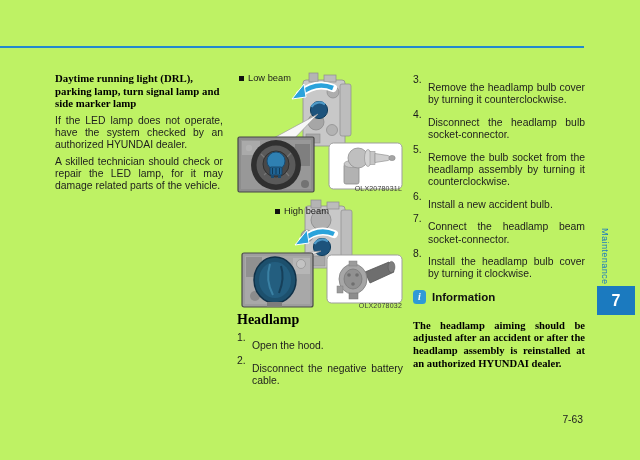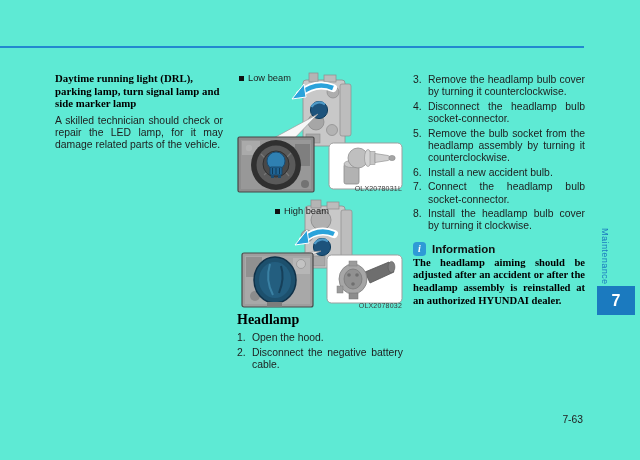--- a/index.html
+++ b/index.html
@@ -1,17 +1,17 @@
 <!DOCTYPE html>
 <html style="--accent: #1b7abf; --rule: #2288cf; --arrow: #2aa3db; --info_icon: #2e9ad6;"><head>
 <meta charset="utf-8">
 <style>
   html,body{margin:0;padding:0;background:#ffffff;}
   .page{
-    position:relative;width:640px;height:460px;background:#5eead4;overflow:hidden;
+    position:relative;width:640px;height:460px;background:#bef264;overflow:hidden;
     font-family:"Liberation Sans",sans-serif;color:#1d1d1d;
   }
   .top-rule{position:absolute;left:0;top:46px;width:584px;height:1.6px;background:var(--rule,#2288cf);}
 
   
   .col-left{position:absolute;left:55px;top:72px;width:168px;}
   .sec-heading{
     font-family:"Liberation Serif",serif;font-weight:bold;font-size:10.8px;
     line-height:1.16;color:#000;margin:0 0 5px 0;
   }
@@ -30,34 +30,34 @@
   .sq{width:5px;height:5px;background:#111;flex:none;}
   .fig-code{position:absolute;right:1px;font-size:7px;color:#3c3c3c;letter-spacing:.2px;z-index:2;}
   #fig1 .fig-code{top:117px;}
   #fig2 .fig-code{top:104px;}
   .headlamp-sec{position:absolute;left:0;top:244px;width:166px;}
   .sub-heading{font-family:"Liberation Serif",serif;font-weight:bold;font-size:14px;color:#000;margin:0 0 4px 0;}
 
   
   .step{display:flex;margin-bottom:2.5px;font-size:10.4px;line-height:1.17;}
   .step .num{width:15px;flex:none;}
-  .step .txt{flex:1;text-align:justify;}
+  .step .txt{flex:1;text-align:justify;margin-top:8px;}
 
   
   .col-right{position:absolute;left:413px;top:74px;width:172px;}
   .info-sec{margin-top:9px;}
   .info-head{display:flex;align-items:center;gap:6px;}
   .info-icon{
     width:13px;height:13px;border-radius:3.5px;background:var(--info_icon,#2e9ad6);
     color:#fff;font-family:"Liberation Serif",serif;font-style:italic;font-weight:bold;
     font-size:10px;display:flex;align-items:center;justify-content:center;flex:none;padding-bottom:1px;
   }
   .info-title{font-size:11.5px;font-weight:bold;color:#111;}
   .info-body{
-    margin-top:1px;font-family:"Liberation Serif",serif;font-weight:bold;
+    margin-top:16px;font-family:"Liberation Serif",serif;font-weight:bold;
     font-size:10.6px;line-height:1.2;text-align:justify;color:#000;
   }
 
   
   .tab-label{
     position:absolute;left:600px;top:228px;height:62px;
     writing-mode:vertical-rl;font-size:9.3px;letter-spacing:.3px;color:var(--accent,#1b7abf);
   }
   .tab-badge{
     position:absolute;left:597px;top:286px;width:38px;height:29px;background:var(--accent,#1b7abf);
@@ -66,20 +66,21 @@
   .page-num{position:absolute;left:533px;top:414px;width:50px;text-align:right;font-size:10.3px;color:#222;}
 </style>
 </head>
 <body>
 
 <div class="page">
   <div class="top-rule"></div>
 
   <div class="col-left">
     <h2 class="sec-heading">Daytime running light (DRL), parking lamp, turn signal lamp and side marker lamp</h2>
+    <p class="body-p">If the LED lamp does not operate, have the system checked by an authorized HYUNDAI dealer.</p>
     <p class="body-p">A skilled technician should check or repair the LED lamp, for it may damage related parts of the vehicle.</p>
   </div>
 
   <div class="col-mid">
 
     <div class="figure" id="fig1">
       <div class="fig-label">
         <span class="sq"></span>
         <span>Low beam</span>
       </div>
@@ -224,21 +225,21 @@
     <div class="step">
       <span class="num">5.</span>
       <span class="txt">Remove the bulb socket from the headlamp assembly by turning it counterclockwise.</span>
     </div>
     <div class="step">
       <span class="num">6.</span>
       <span class="txt">Install a new accident bulb.</span>
     </div>
     <div class="step">
       <span class="num">7.</span>
-      <span class="txt">Connect the headlamp bulb socket-connector.</span>
+      <span class="txt">Connect the headlamp beam socket-connector.</span>
     </div>
     <div class="step">
       <span class="num">8.</span>
       <span class="txt">Install the headlamp bulb cover by turning it clockwise.</span>
     </div>
 
     <div class="info-sec">
       <div class="info-head">
         <span class="info-icon">i</span>
         <span class="info-title">Information</span>

